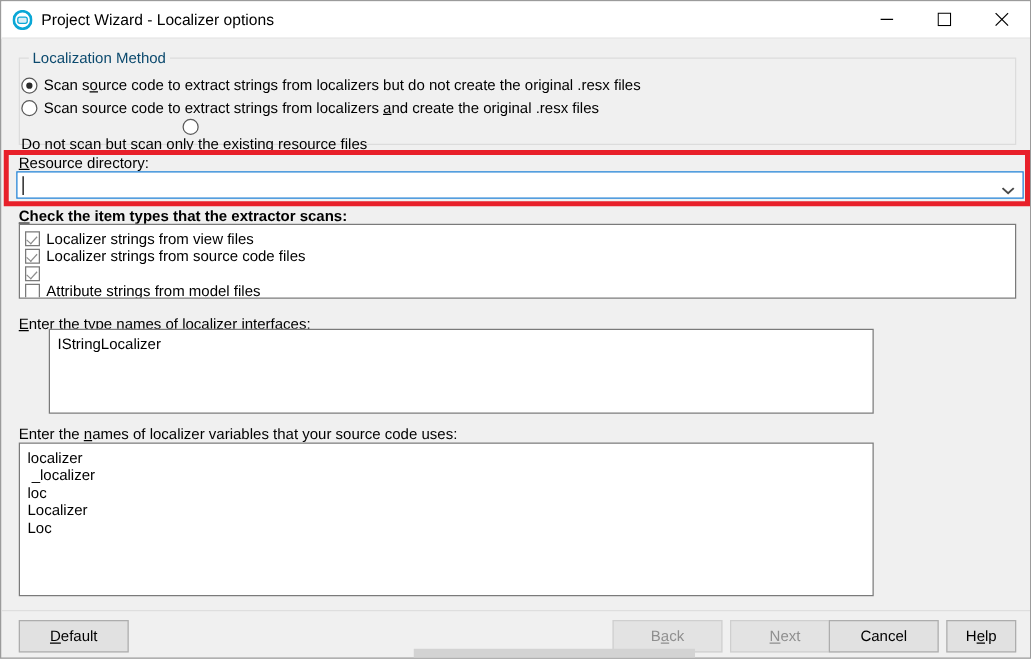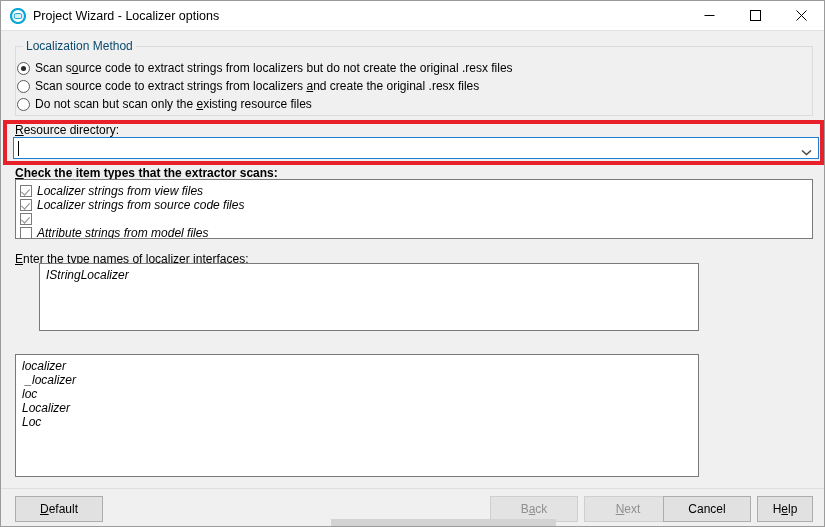--- a/index.html
+++ b/index.html
@@ -91,21 +91,21 @@
     position: absolute;
     left: 16px;
     height: 18px;
     display: flex;
     align-items: center;
     white-space: nowrap;
     cursor: default;
   }
   .radio-row.r0 { top: 58px; }
   .radio-row.r1 { top: 76px; }
-  .radio-row.r2 { top: 94px; }
+  .radio-row.r2 { top: 94px; flex-direction: column; }
 
   .radio {
     width: 13px; height: 13px;
     border-radius: 50%;
     border: 1px solid #5a5a5a;
     background: #ffffff;
     box-sizing: border-box;
     position: relative;
     flex: none;
     margin-right: 5px;
@@ -187,21 +187,20 @@
     height: 7px;
   }
 
   
   .whitebox {
     position: absolute;
     background: #ffffff;
     border: 1px solid #7a7a7a;
     box-sizing: border-box;
     overflow: hidden;
-    font-style: italic;
   }
   .box-checklist { left: 14px; top: 178px;  width: 798px; height: 60px; }
   .box-types     { left: 14px; top: 262px;  width: 660px; height: 68px; margin-left: 24px; }
   .box-vars      { left: 14px; top: 353px;  width: 684px; height: 123px; }
 
   .check-row {
     position: absolute;
     left: 4px;
     height: 15px;
     display: flex;
@@ -374,20 +373,21 @@
       <span class="check-label">Attribute strings from model files</span>
     </div>
   </div>
 
   <div class="field-label lbl-types"><u>E</u><span>nter the type names of localizer interfaces:</span></div>
 
   <div class="whitebox box-types">
     <div class="text-line" style="top:4px;">IStringLocalizer</div>
   </div>
 
+  <div class="field-label lbl-vars"><span>Enter the </span><u>n</u><span>ames of localizer variables that your source code uses:</span></div>
 
   <div class="whitebox box-vars">
     <div class="text-line" style="top:4px;">localizer</div>
     <div class="text-line" style="top:18px;"> _localizer</div>
     <div class="text-line" style="top:32px;">loc</div>
     <div class="text-line" style="top:46px;">Localizer</div>
     <div class="text-line" style="top:60px;">Loc</div>
   </div>
 
   <div class="footer-sep"></div>

